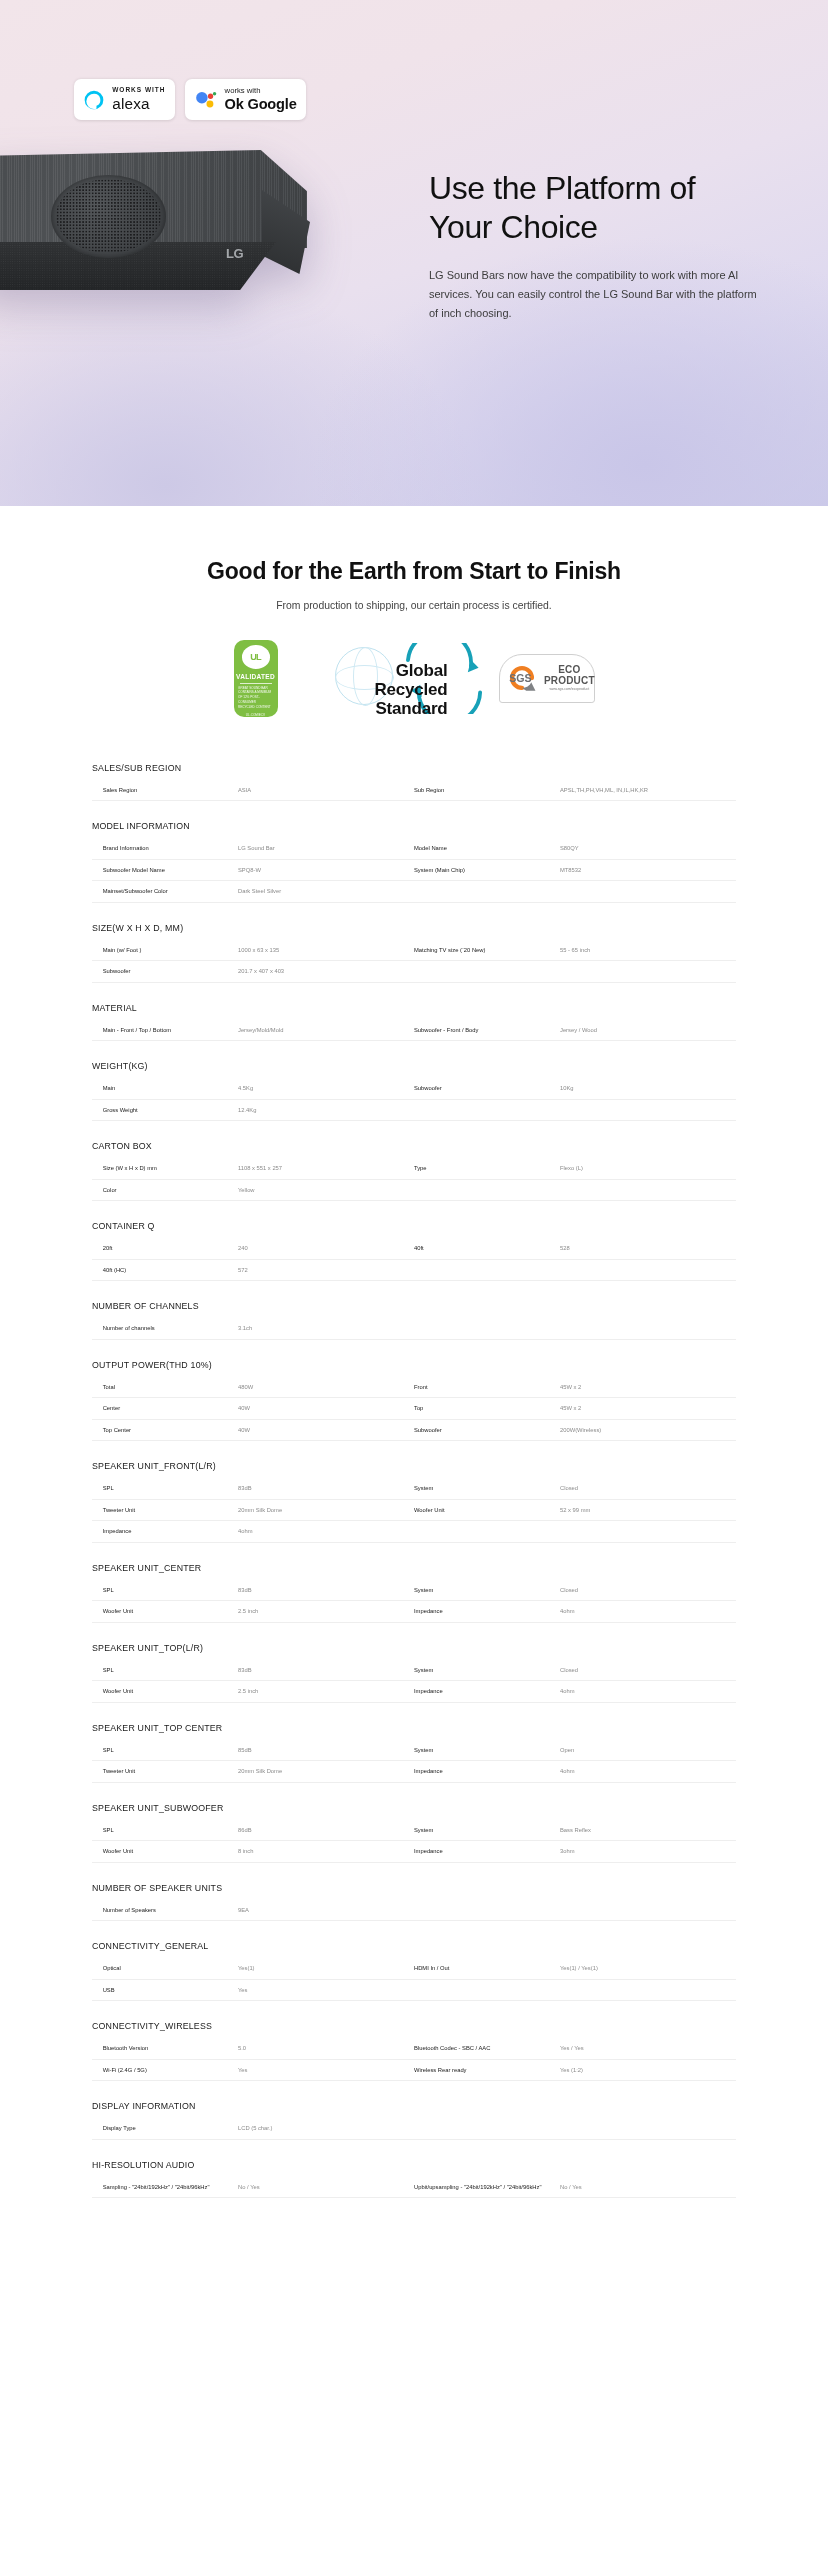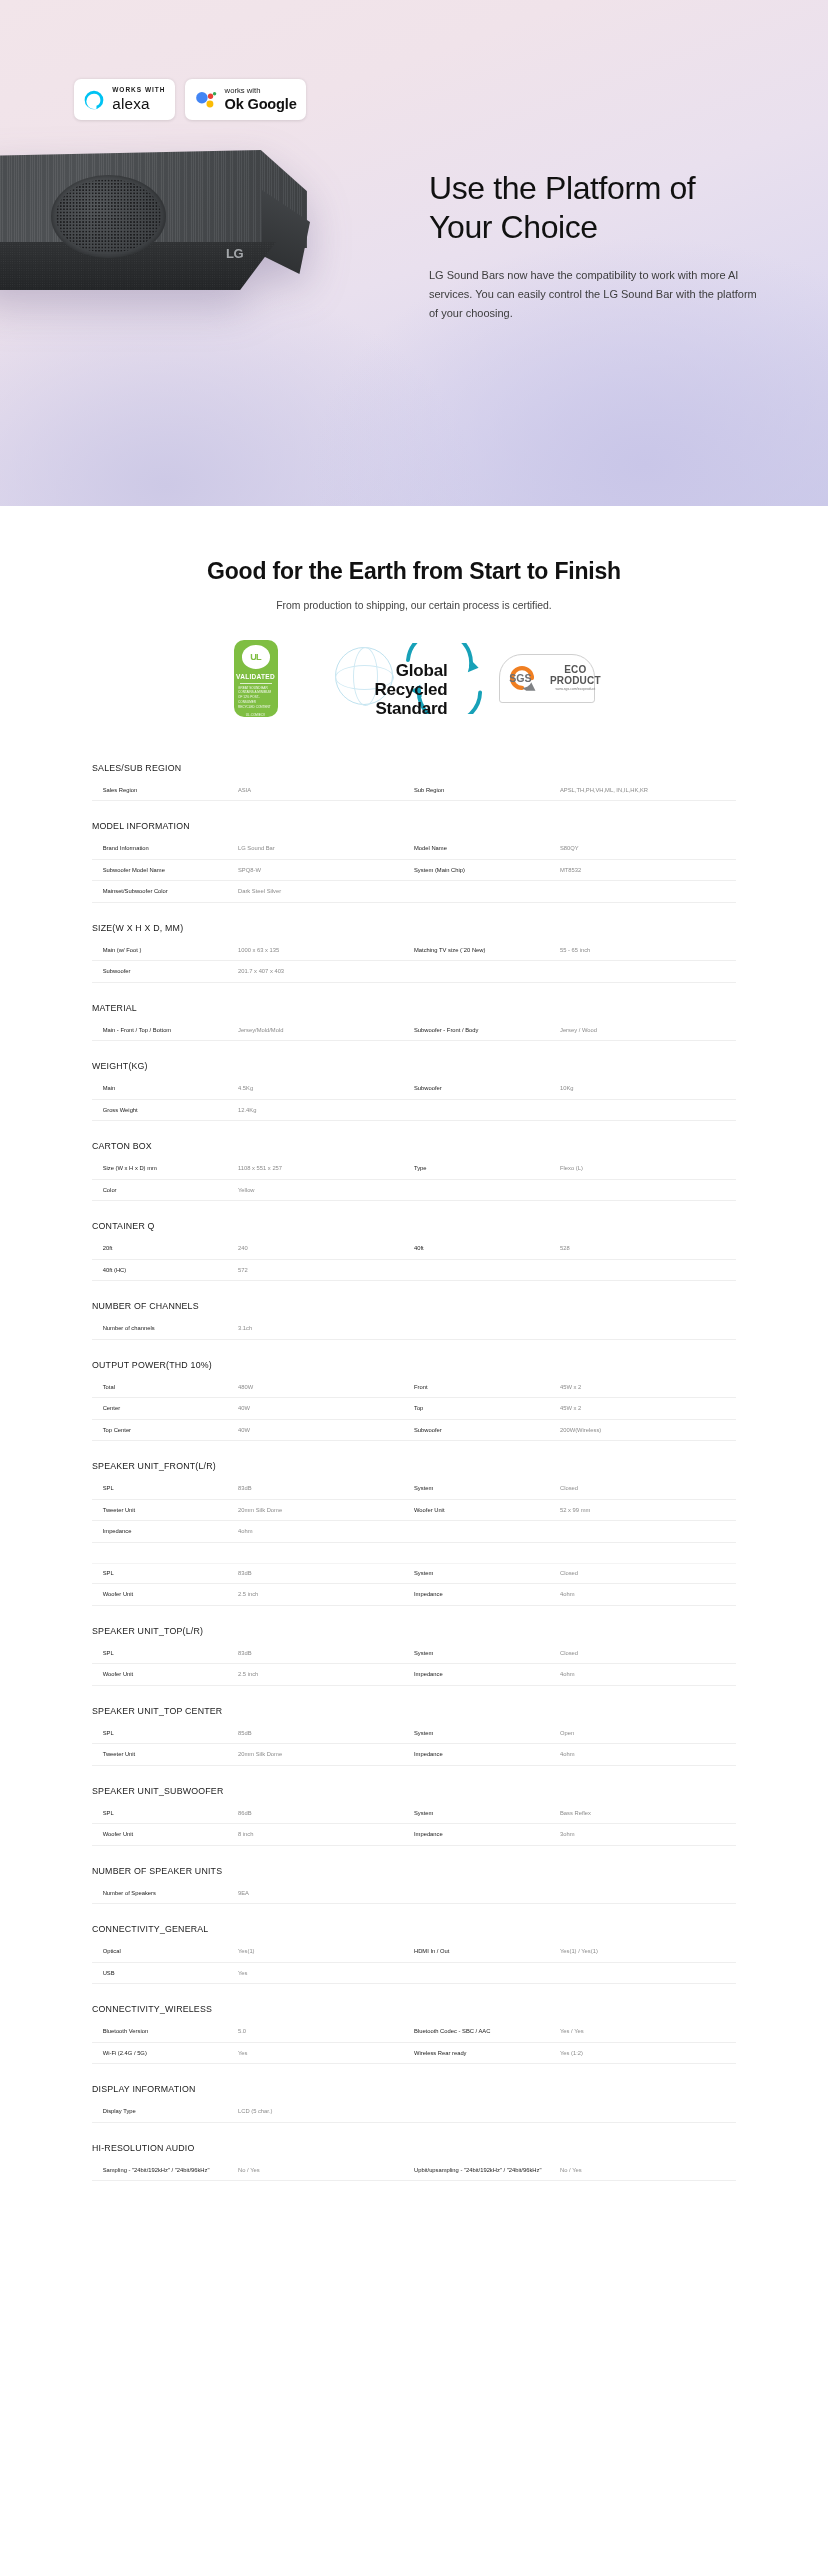--- a/index.html
+++ b/index.html
@@ -176,21 +176,21 @@
     font-size: 17px; font-weight: 700; color: #111; line-height: 1.12;
     text-align: right; letter-spacing: -0.2px;
   }
   .grs-text .l2 { display: block; }
 
   
   .sgs {
     width: 96px; height: 49px;
     border: 0.8px solid #cfcfcf;
     border-radius: 23px 23px 3.1px 3.1px;
-    display: flex; align-items: center; padding: 0 5.4px; gap: 11px;
+    display: flex; align-items: center; padding: 0 5.4px; gap: 5px;
     background: #fff; position: relative;
   }
   .sgs-mark { width: 34px; height: 34px; flex: 0 0 34px; }
   .sgs-copy { display: flex; flex-direction: column; line-height: 1.1; }
   .sgs-eco { font-size: 10px; font-weight: 700; color: #555; letter-spacing: 0.2px; }
   .sgs-url { font-size: 3.5px; color: #777; margin-top: 2.3px; }
 
   .recycled-title {
     margin-top: 31px; font-size: 19px; color: #111; font-weight: 400;
   }
@@ -259,21 +259,21 @@
     <div class="sb-side"></div>
     <div class="sb-front"></div>
     <div class="sb-logo">LG</div>
   </div>
 
   <div class="hero-copy">
     <h1 class="hero-title">
       <span>Use the Platform of</span><br>
       <span>Your Choice</span>
     </h1>
-    <p class="hero-sub">LG Sound Bars now have the compatibility to work with more AI services. You can easily control the LG Sound Bar with the platform of your choosing.</p>
+    <p class="hero-sub">LG Sound Bars now have the compatibility to work with more AI services. You can easily control the LG Sound Bar with the platform of inch choosing.</p>
   </div>
 </section>
 
 <section class="eco">
   <h2 class="eco-title">Good for the Earth from Start to Finish</h2>
   <p class="eco-sub">From production to shipping, our certain process is certified.</p>
 
   <div class="eco-logos">
 
     <div class="ul-badge">
@@ -461,20 +461,21 @@
           <div class="spec-cell spec-v2">52 x 99 mm</div>
         </div>
         <div class="spec-row">
           <div class="spec-cell spec-k">Impedance</div>
           <div class="spec-cell spec-v">4ohm</div>
           <div class="spec-cell spec-k2"></div>
           <div class="spec-cell spec-v2"></div>
         </div>
       </div>
       <div class="spec-group">
+        <div class="spec-group-title">SPEAKER UNIT_CENTER</div>
         <div class="spec-row">
           <div class="spec-cell spec-k">SPL</div>
           <div class="spec-cell spec-v">83dB</div>
           <div class="spec-cell spec-k2">System</div>
           <div class="spec-cell spec-v2">Closed</div>
         </div>
         <div class="spec-row">
           <div class="spec-cell spec-k">Woofer Unit</div>
           <div class="spec-cell spec-v">2.5 inch</div>
           <div class="spec-cell spec-k2">Impedance</div>

